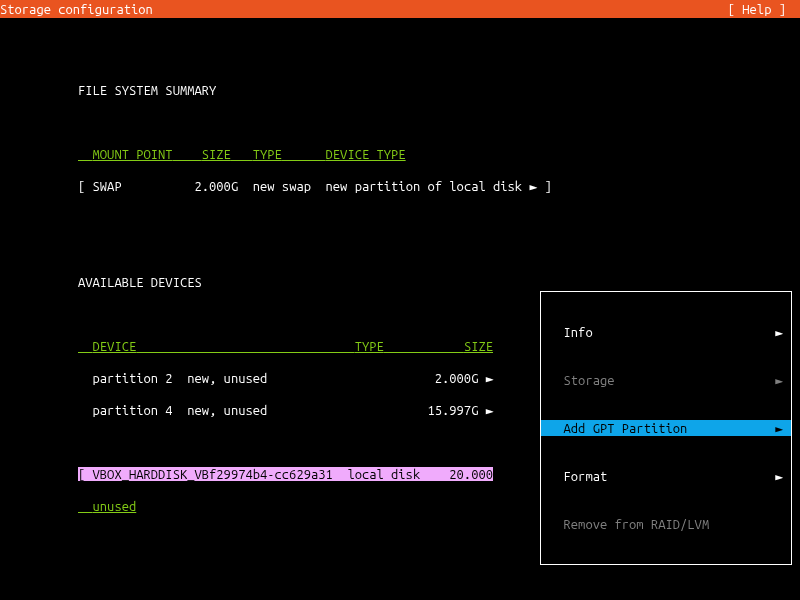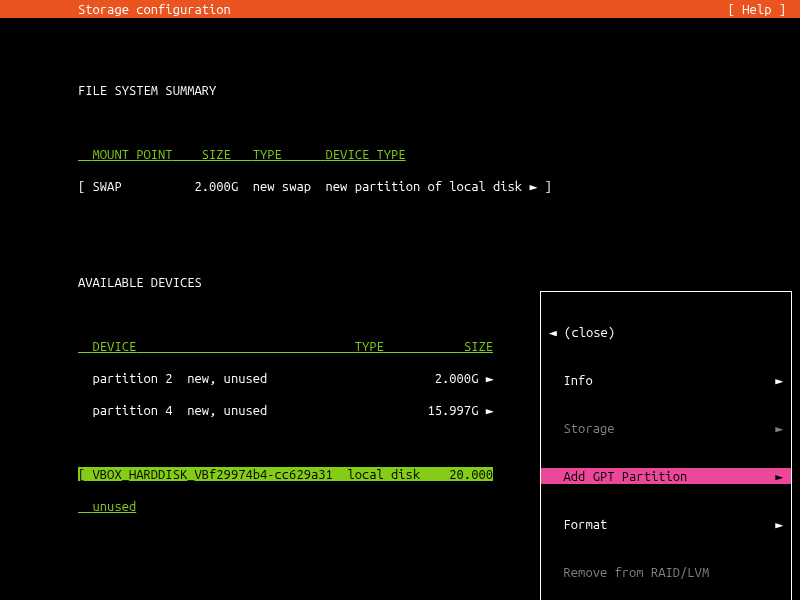--- a/index.html
+++ b/index.html
@@ -16,46 +16,46 @@
   }
   .header {
     background: #e95420;
     color: #fff;
     height: 18px;
     line-height: 18px;
     padding: 0 0;
     display: flex;
     justify-content: space-between;
   }
-  .header-title { padding-left: 78px; }
+  .header-title { }
   .header-help  { padding-right: 14px; }
   .content {
     padding: 16px 0 0 78px;
     white-space: pre;
   }
   .grey   { color: #84cc16; text-decoration: underline; }
   .white  { color: #ffffff; }
-  .hl     { background: #84cc16; color: #000; }
+  .hl     { background: #f0abfc; color: #000; }
   .row { height: 16px; }
   .gap { height: 16px; }
 
   .popup {
     position: absolute;
     top: 291px;
     left: 540px;
     width: 252px;
     border: 1px solid #fff;
     background: #000;
     font-family: inherit;
     font-size: 13px;
     line-height: 16px;
     white-space: pre;
   }
   .popup .mi { padding: 0 8px; height: 16px; display:flex; justify-content:space-between; }
-  .popup .mi.sel { background: #ec4899; color: #000; }
+  .popup .mi.sel { background: #0ea5e9; color: #000; }
   .popup .mi.dis { color: #808080; }
 </style>
 </head>
 <body>
 
 <div class="header">
   <span class="header-title">Storage configuration</span>
   <span class="header-help">[ Help ]</span>
 </div>
 
@@ -82,20 +82,19 @@
 
 
 
 
 
 
 
 </div>
 
 <div class="popup">
-  <div class="mi"><span><span>◄</span> <span>(close)</span></span><span></span></div>
   <div class="mi"><span>  <span>Info</span></span><span>►</span></div>
   <div class="mi dis"><span>  <span>Storage</span></span><span>►</span></div>
   <div class="mi sel"><span>  <span>Add GPT Partition</span></span><span>►</span></div>
   <div class="mi"><span>  <span>Format</span></span><span>►</span></div>
   <div class="mi dis"><span>  <span>Remove from RAID/LVM</span></span><span></span></div>
   
 </div>
 
 </body></html>

